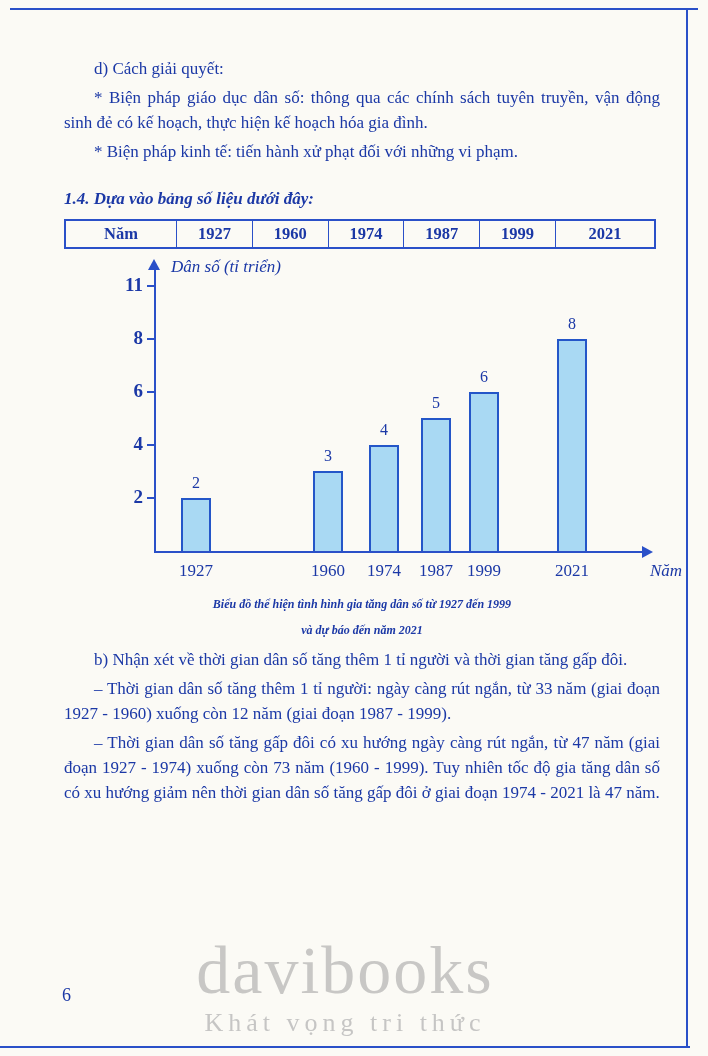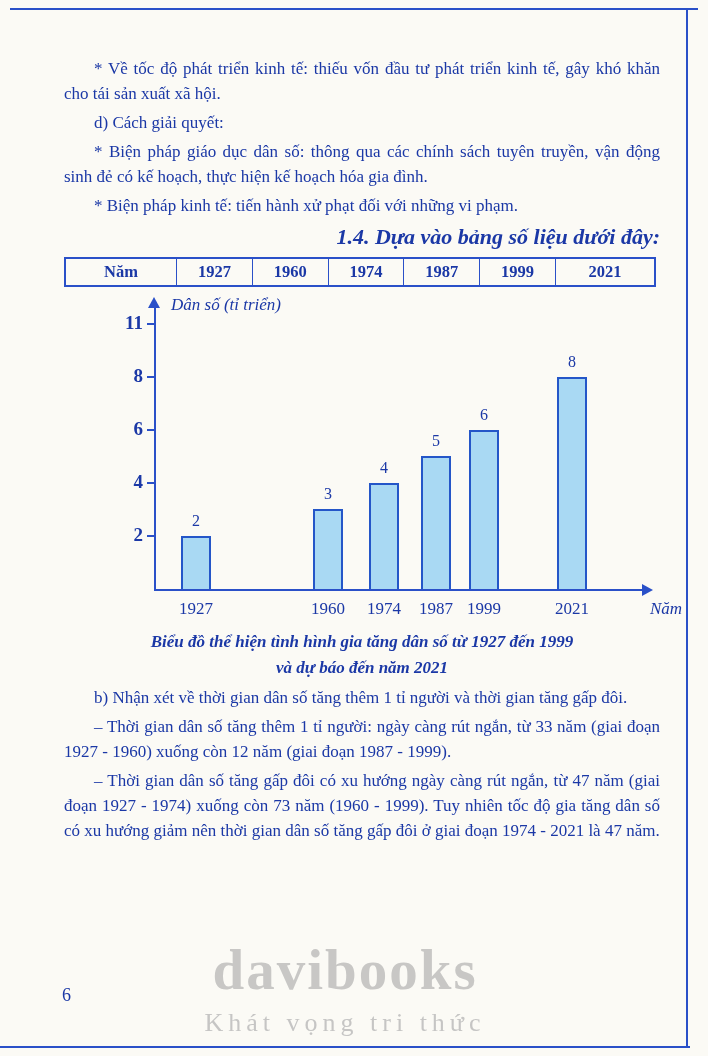--- a/index.html
+++ b/index.html
@@ -13,21 +13,21 @@
   .page { position:relative; width:708px; height:1056px; background:#fbfaf5; }
 
   
   .frame-top    { position:absolute; top:8px;  left:10px;  width:688px; height:2px; background:#2a50c8; }
   .frame-right  { position:absolute; top:8px;  left:686px; width:2px;  height:1040px; background:#2a50c8; }
   .frame-bottom { position:absolute; top:1046px; left:0px; width:690px; height:2px; background:#2a50c8; }
 
   .content { position:absolute; top:52px; left:64px; width:596px; }
   .para { font-size:17px; line-height:25px; text-align:justify; margin-top:4px; }
   .indent { text-indent:30px; }
-  .heading-bi { font-weight:bold; font-style:italic; font-size:22px; line-height:25px; margin-top:6px;text-align:right; }
+  .heading-bi { font-weight:bold; font-style:italic; font-size:17px; line-height:25px; margin-top:22px; }
 
   table.data-table {
     border-collapse:collapse;
     width:592px;
     margin-top:8px;
     border:2px solid #2a50c8;
   }
   table.data-table th, table.data-table td {
     border:1.5px solid #2a50c8;
     text-align:center;
@@ -39,40 +39,39 @@
   table.data-table th { font-weight:bold; height:28px; }
   table.data-table td { height:44px; }
   td.row-label { font-weight:bold; width:112px; line-height:20px; }
   table.data-table col.c0 { width:112px; }
   table.data-table col.cy { width:76px; }
   table.data-table col.cl { width:100px; }
 
   .chart { margin-top:4px; }
   .chart-canvas { position:relative; width:596px; height:332px; overflow:visible; }
 
-  .caption { margin-top:6px; text-align:center; font-weight:bold; font-style:italic; font-size:17px; line-height:26px; }
+  .caption { margin-top:6px; text-align:center; font-weight:bold; font-style:italic; font-size:12px; line-height:26px; }
 
   .watermark { position:absolute; top:930px; left:0; width:690px; text-align:center; pointer-events:none; }
-  .wm-main { font-size:57px; font-weight:bold; color:#9f9f9f; opacity:0.55; line-height:80px; letter-spacing:2px; }
+  .wm-main { font-size:68px; font-weight:normal; color:#9f9f9f; opacity:0.55; line-height:80px; letter-spacing:2px; }
   .wm-sub  { font-size:26px; color:#b9b9b9; opacity:0.8; letter-spacing:5px; margin-top:-4px; line-height:34px; }
 
   .page-number { position:absolute; left:62px; top:985px; font-size:18px; color:#1b38a6; }
 </style>
 </head>
 <body>
 
 <div class="page">
 
   <div class="frame-top"></div>
   <div class="frame-right"></div>
   <div class="frame-bottom"></div>
 
   <div class="content">
 
-    <p class="para indent">* Về tốc độ phát triển kinh tế: thiếu vốn đầu tư phát triển kinh tế, gây khó khăn cho tái sản xuất xã hội.</p>
     <p class="para indent">d) Cách giải quyết:</p>
     <p class="para indent">* Biện pháp giáo dục dân số: thông qua các chính sách tuyên truyền, vận động sinh đẻ có kế hoạch, thực hiện kế hoạch hóa gia đình.</p>
     <p class="para indent">* Biện pháp kinh tế: tiến hành xử phạt đối với những vi phạm.</p>
 
     <div class="heading-bi">1.4. Dựa vào bảng số liệu dưới đây:</div>
 
     <table class="data-table">
       <colgroup>
         <col class="c0">
           <col class="cy">

